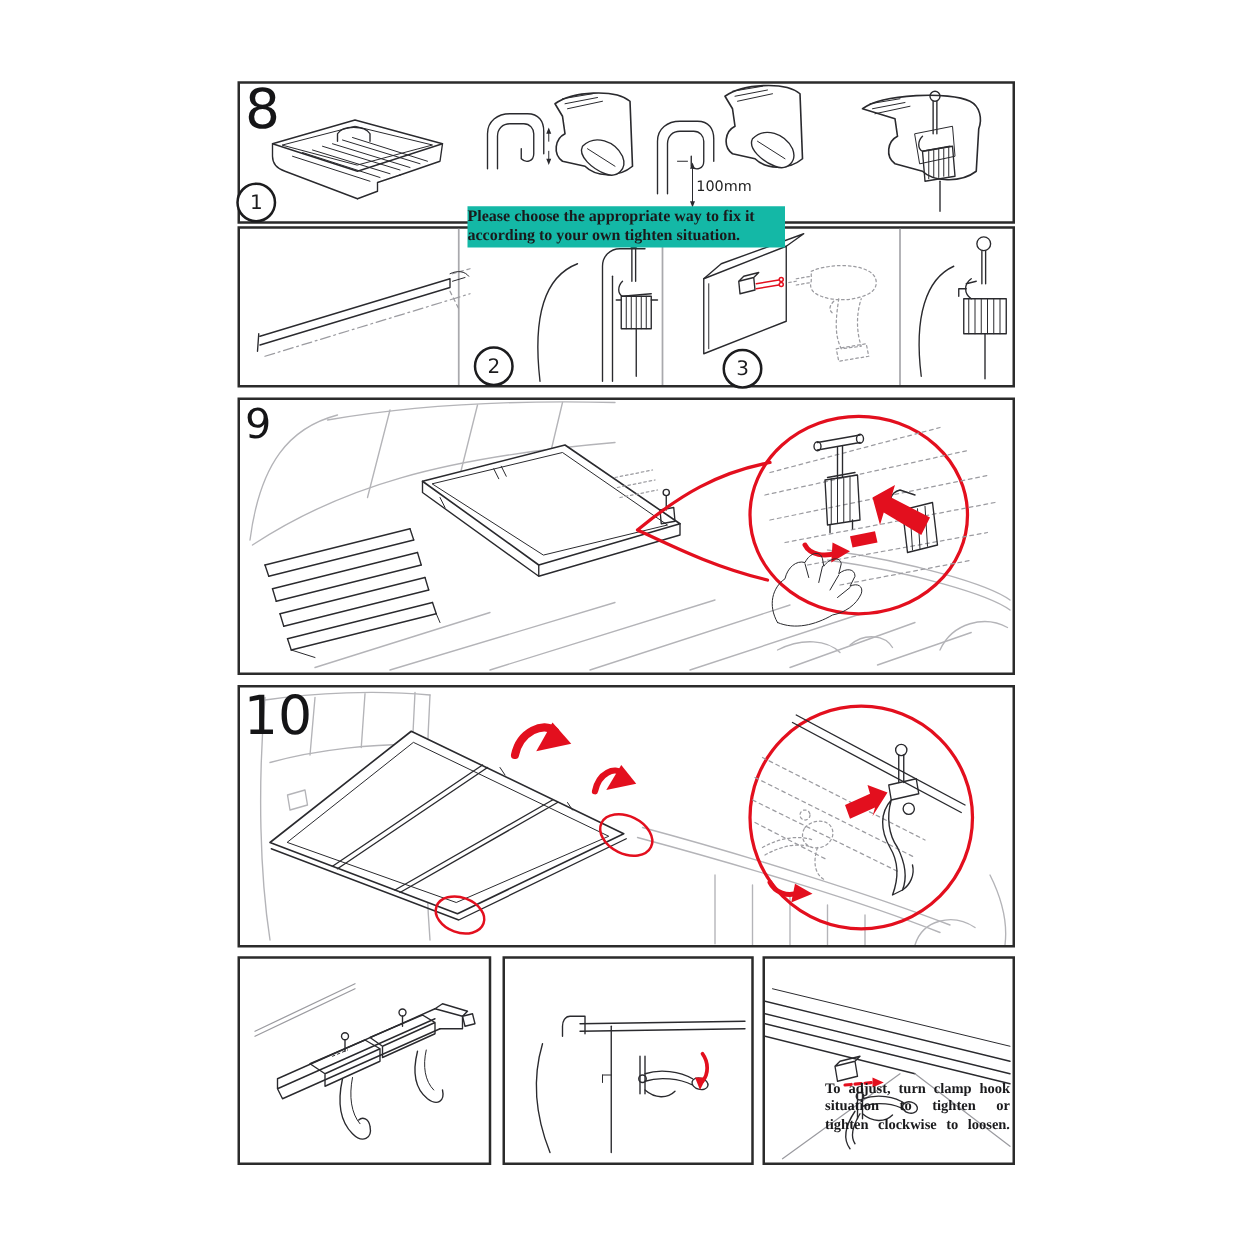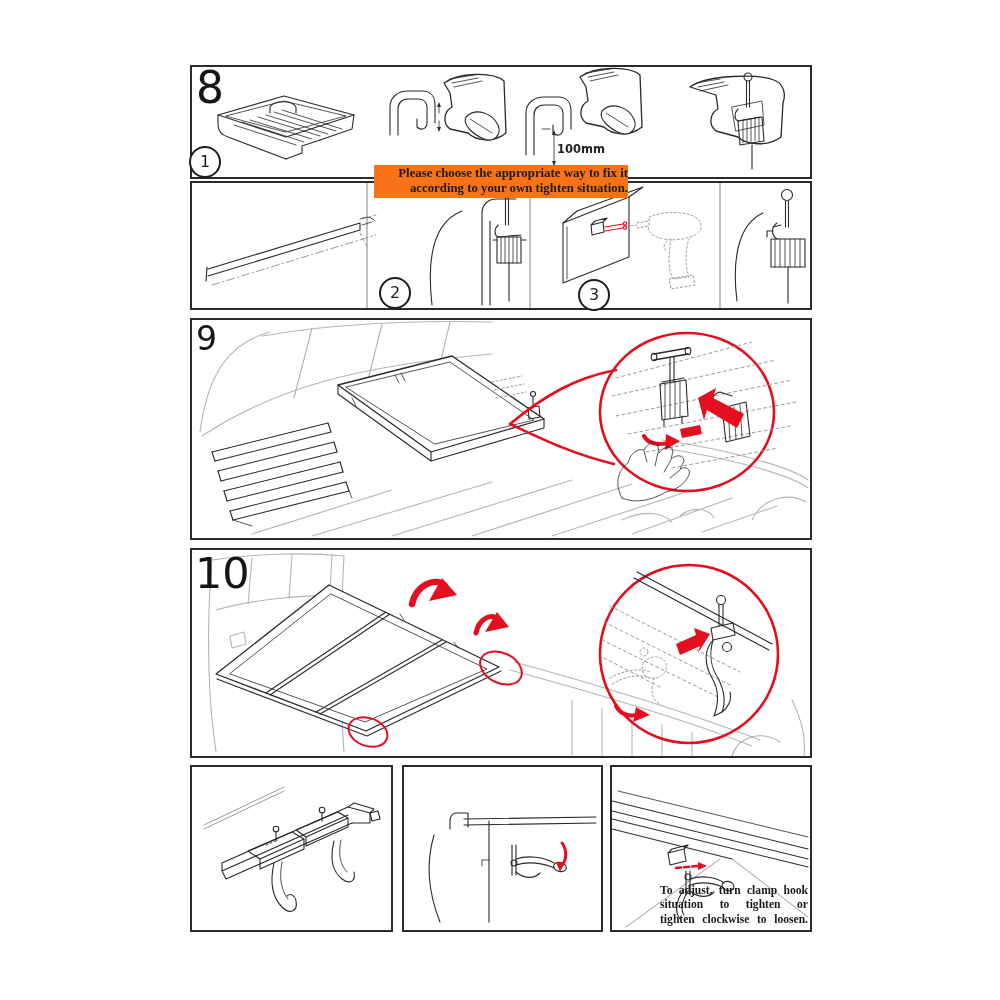--- a/index.html
+++ b/index.html
@@ -18,25 +18,25 @@
   .dashdot{stroke-dasharray:8 3 1.5 3;}
   .red{stroke:var(--accent_red);}
   .redfill{fill:var(--accent_red);stroke:none;}
   .wf{fill:#fff;}
   .divider{stroke:#a9a9ad;stroke-width:1.4;}
   .stepnum{position:absolute;color:#151517;font-family:"DejaVu Sans",sans-serif;line-height:1;z-index:4;}
   .circnum{position:absolute;width:28px;height:28px;border:2.2px solid #1c1c1e;border-radius:50%;
            display:flex;align-items:center;justify-content:center;background:#fff;color:#1c1c1e;
            font:500 16px/1 "DejaVu Sans",sans-serif;z-index:4;}
   .caption{position:absolute;font-family:"Liberation Serif",serif;font-weight:700;color:#1a1a1c;z-index:6;}
-  #caption-fix{left:374px;top:165px;width:254px;background:#f97316;text-align:right;
+  #caption-fix{left:374px;top:165px;width:254px;background:#14b8a6;text-align:left;
                font-size:12.8px;line-height:1.16;padding:1px 0 2px 0;}
-  #dim-label{left:557px;top:142px;width:50px;font-family:"DejaVu Sans",sans-serif;font-weight:700;
+  #dim-label{left:557px;top:142px;width:50px;font-family:"DejaVu Sans",sans-serif;font-weight:400;
              font-size:11.5px;color:#222;z-index:4;position:absolute;}
-  #adjust-note{left:660px;top:884px;width:148px;font-size:11.6px;line-height:1.24;}
+  #adjust-note{left:660px;top:864px;width:148px;font-size:11.6px;line-height:1.24;}
   #adjust-note .jline{text-align:justify;text-align-last:justify;}
 </style>
 </head>
 <body>
 
 <div class="sheet">
 
   <div class="panel" id="p8a" style="left:190px;top:65px;width:622px;height:114px;">
     <svg width="618" height="110" viewBox="0 0 618 110">
 

